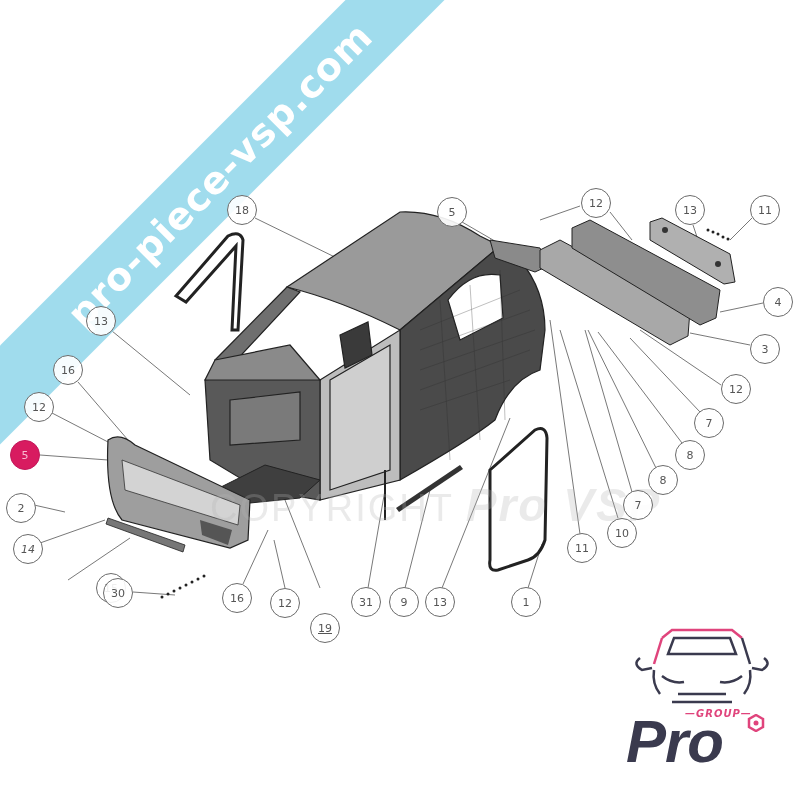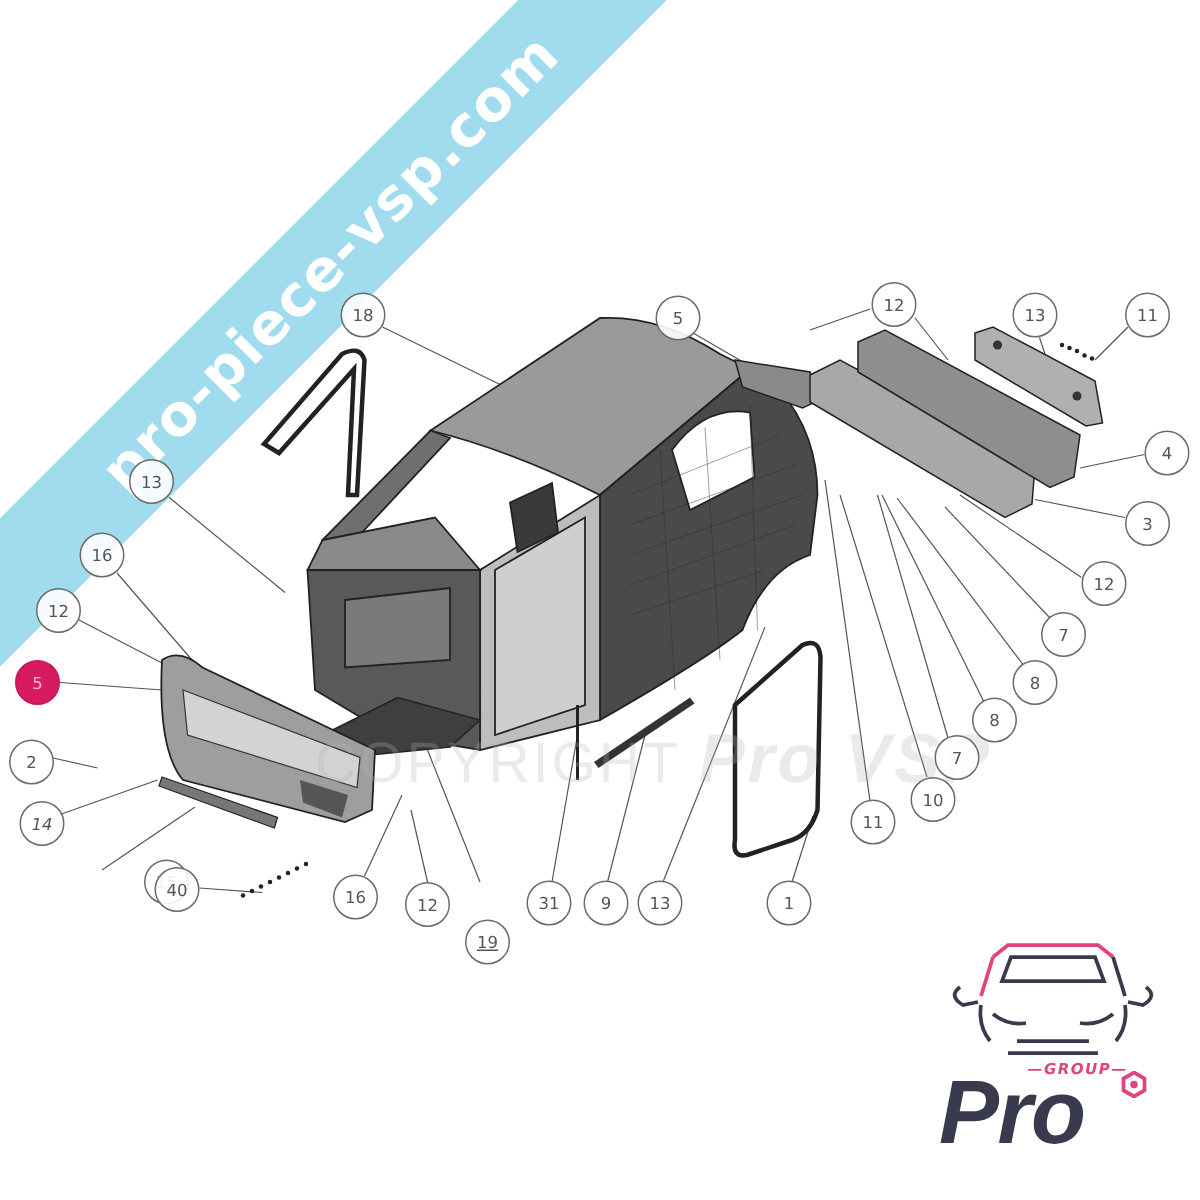--- a/index.html
+++ b/index.html
@@ -153,21 +153,21 @@
     <div class="callout" style="left:39px;top:407px;">12</div>
     <div class="callout" style="left:709px;top:423px;">7</div>
     <div class="callout" style="left:690px;top:455px;">8</div>
     <div class="callout" style="left:663px;top:480px;">8</div>
     <div class="callout" style="left:638px;top:505px;">7</div>
     <div class="callout" style="left:622px;top:533px;">10</div>
     <div class="callout" style="left:582px;top:548px;">11</div>
     <div class="callout" style="left:21px;top:508px;">2</div>
     <div class="callout" style="left:28px;top:549px;font-style:italic;">14</div>
     <div class="callout" style="left:56px;top:588px;margin-left:40px;">15</div>
-    <div class="callout" style="left:118px;top:593px;">40</div>
+    <div class="callout" style="left:118px;top:593px;">30</div>
     <div class="callout" style="left:237px;top:598px;">16</div>
     <div class="callout" style="left:285px;top:603px;">12</div>
     <div class="callout" style="left:325px;top:628px;text-decoration:underline;">19</div>
     <div class="callout" style="left:366px;top:602px;">31</div>
     <div class="callout" style="left:404px;top:602px;">9</div>
     <div class="callout" style="left:440px;top:602px;">13</div>
     <div class="callout" style="left:526px;top:602px;">1</div>
     <div class="callout highlight" style="left:25px;top:455px;">5</div>
   </div>
 

